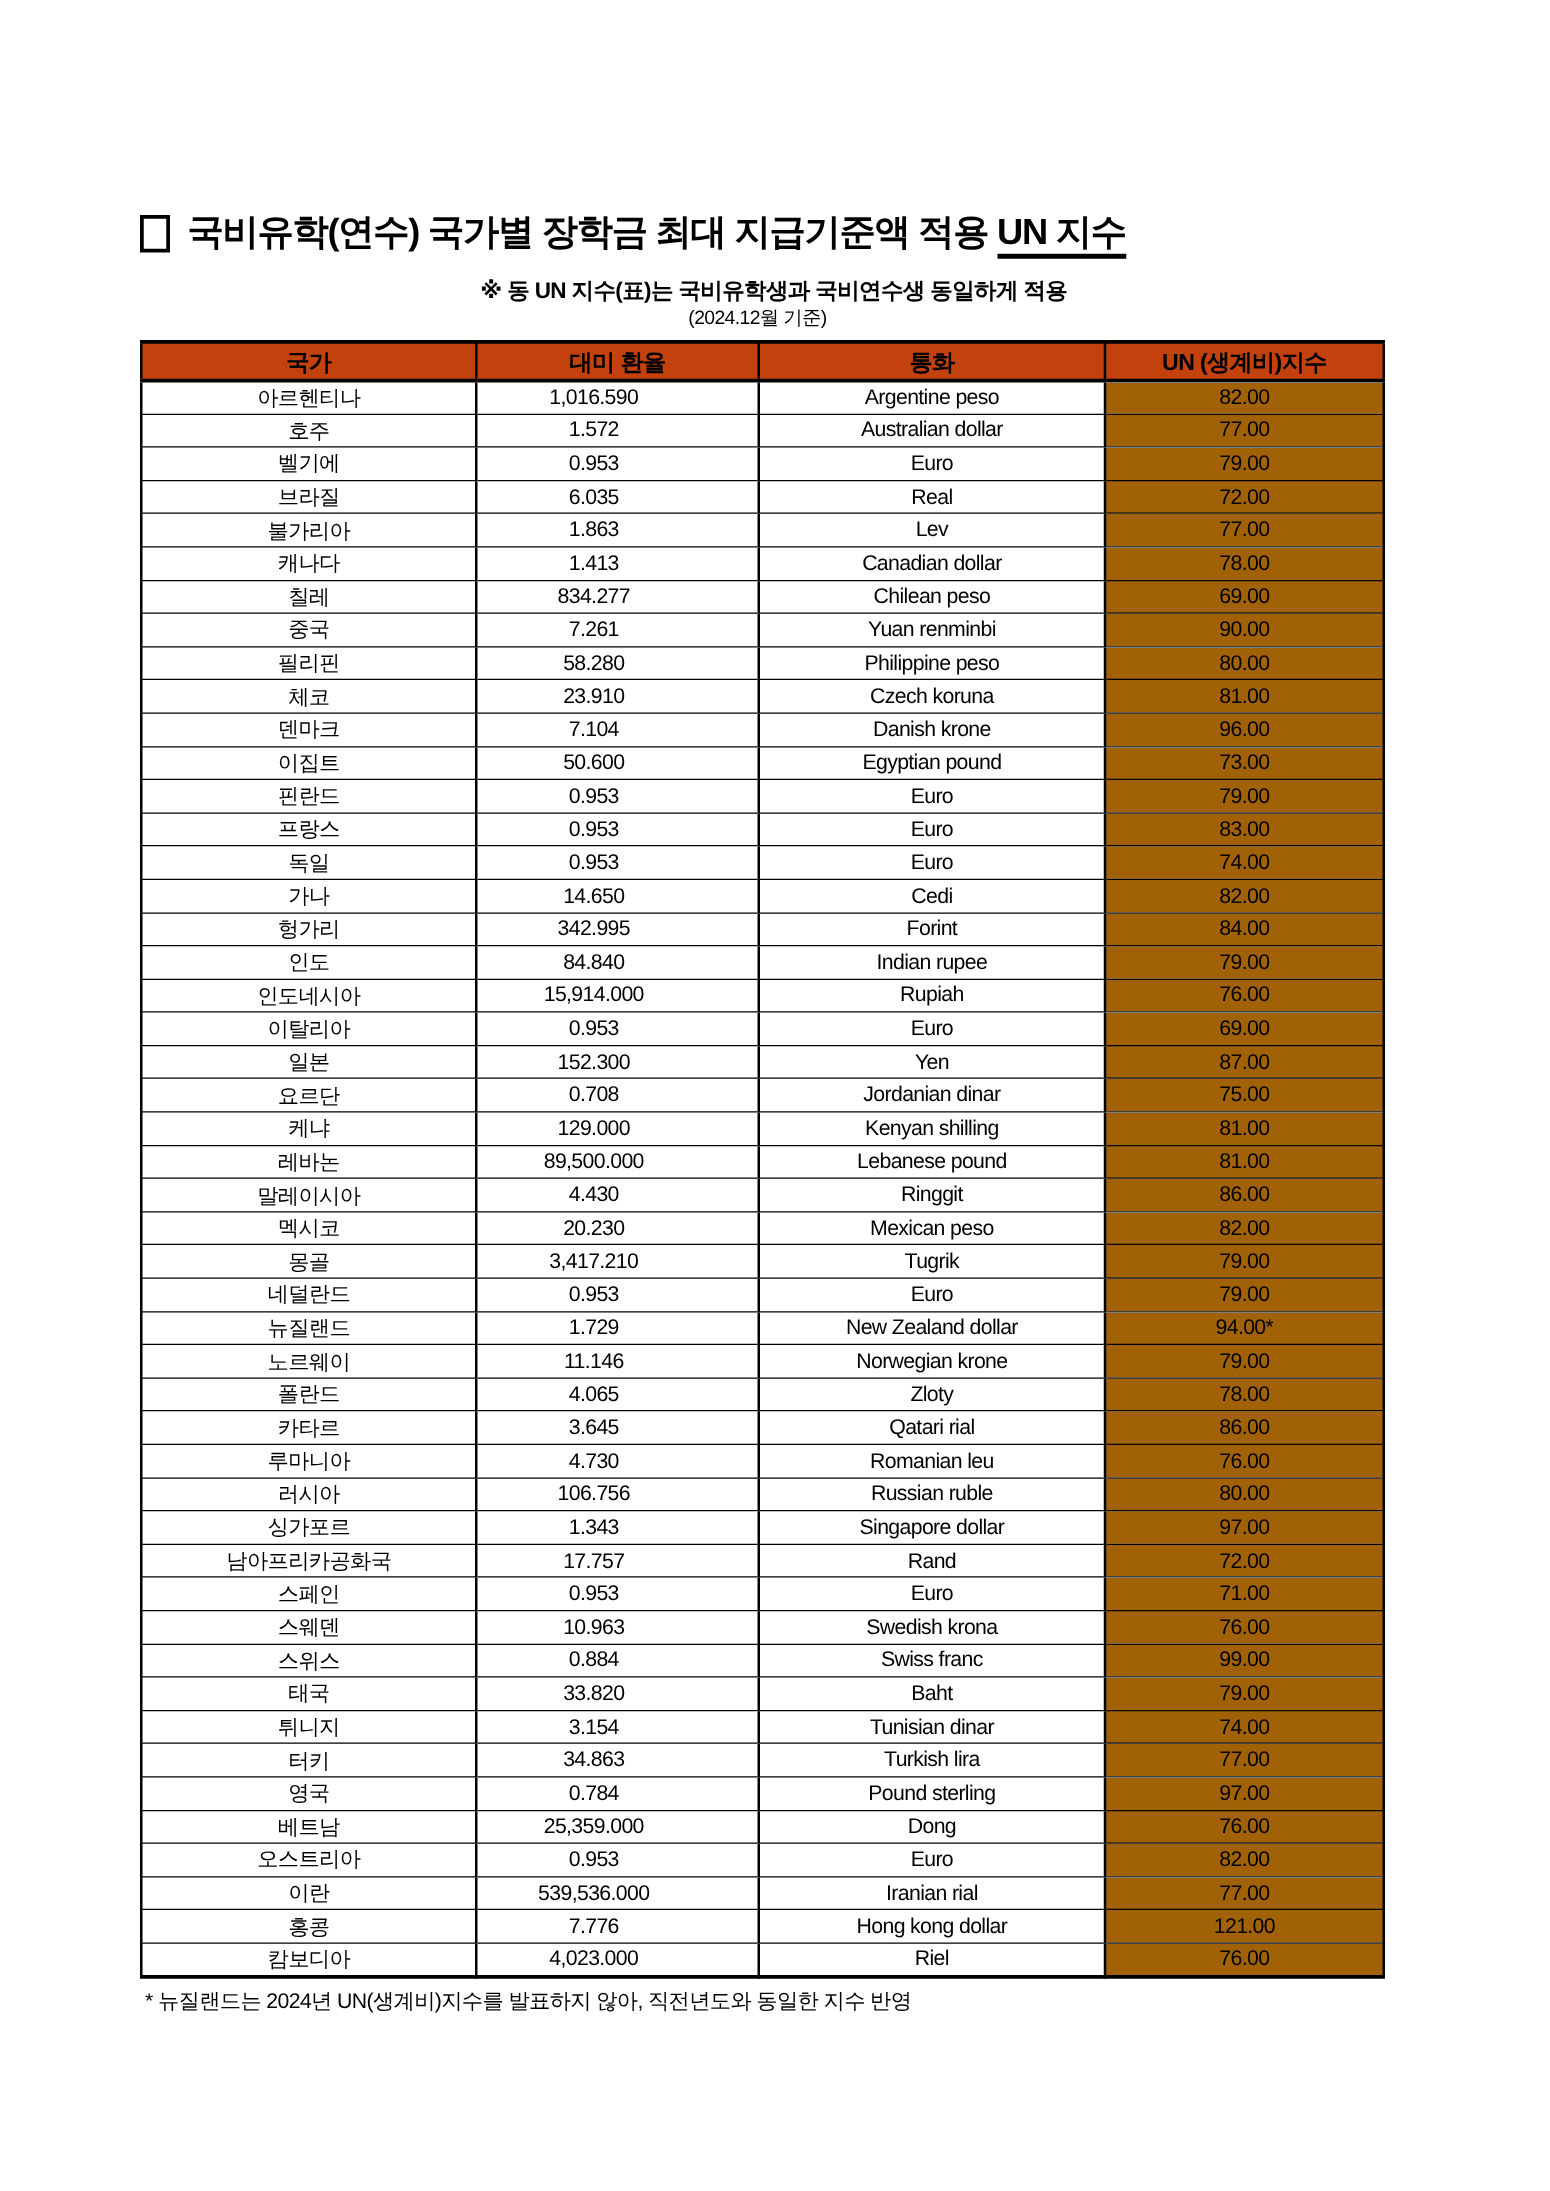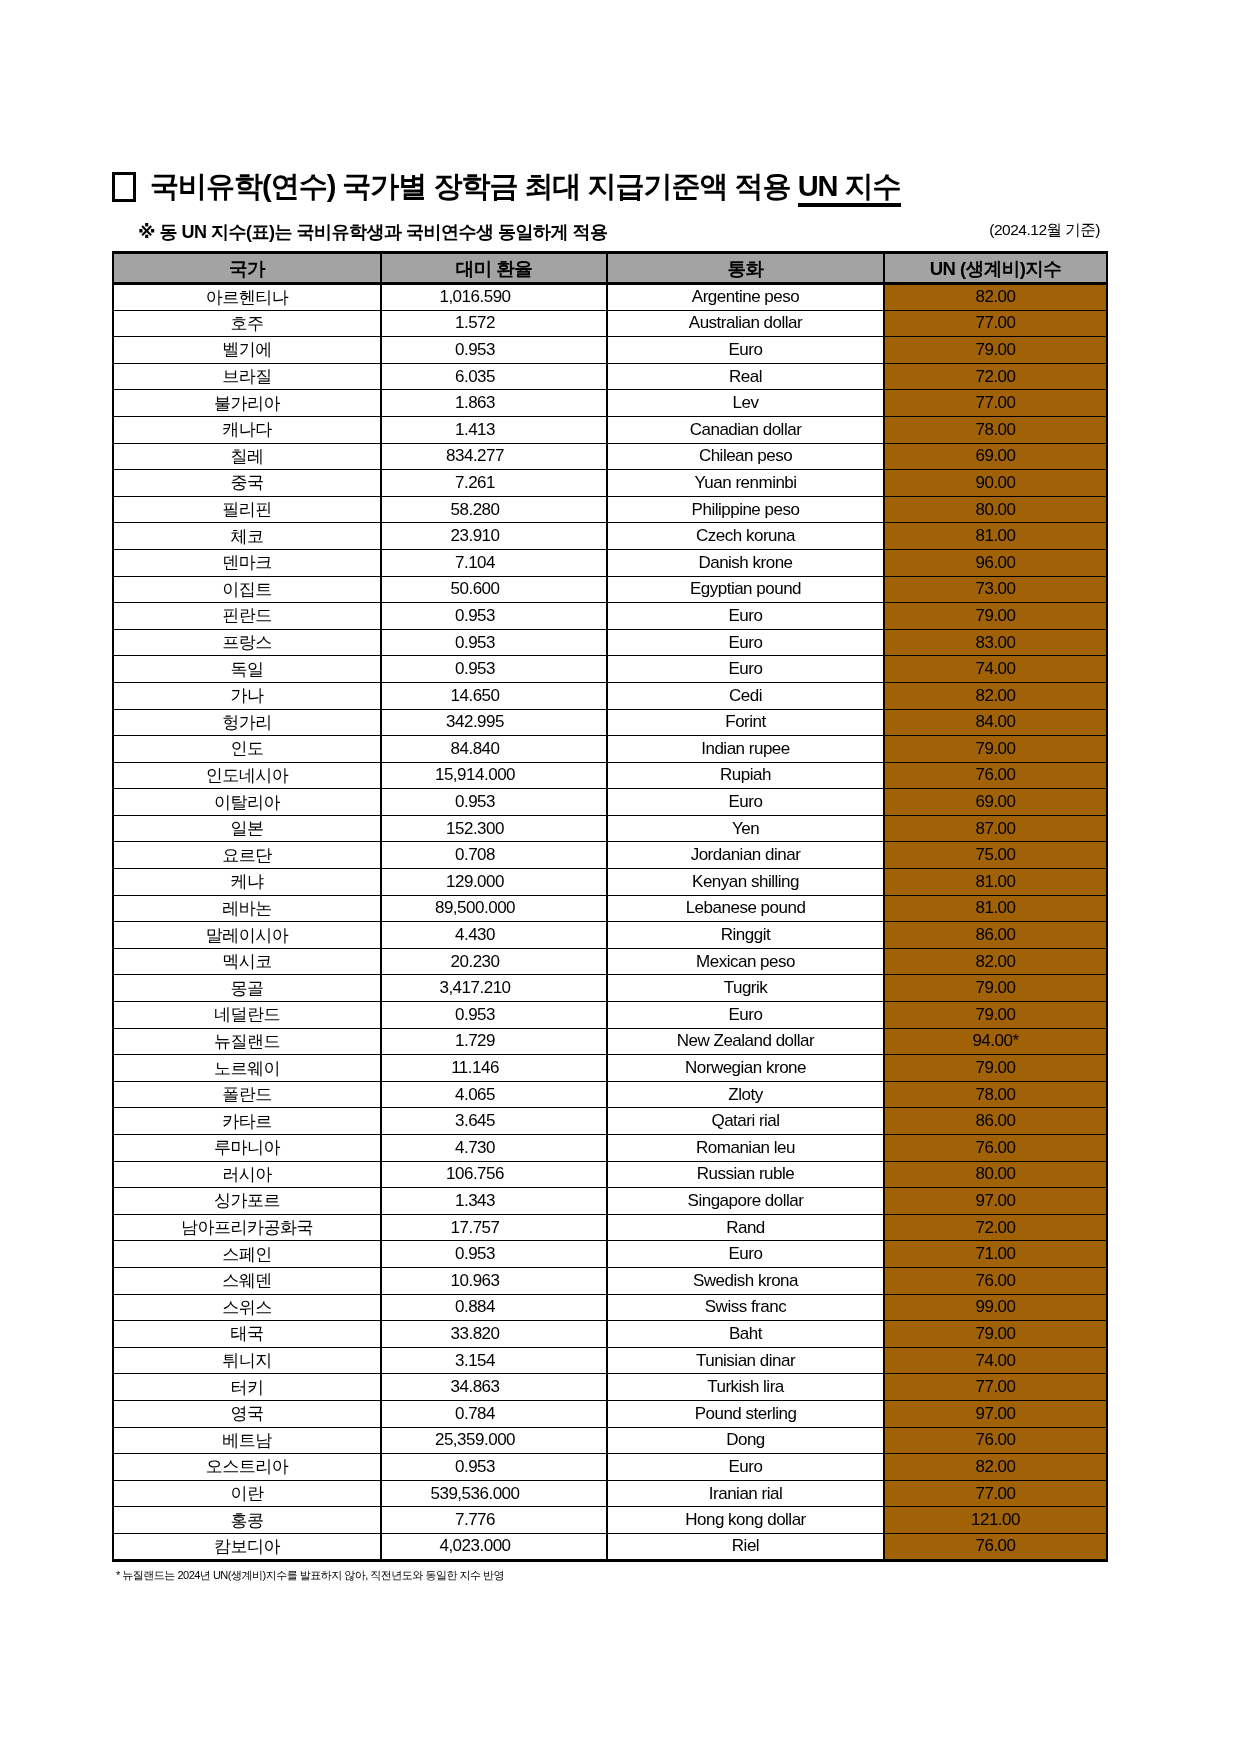--- a/index.html
+++ b/index.html
@@ -35,22 +35,23 @@
     line-height: 36px;
     white-space: nowrap;
   }
   .title-underline {
     border-bottom: 4px solid #000;
     padding-bottom: 1px;
   }
   .subtitle-row {
     display: flex;
     justify-content: space-between;
-    align-items: flex-start;
+    align-items: center;
     margin-bottom: 7px;
+    flex-direction: column;
   }
   .subtitle {
     font-size: 18px;
     font-weight: bold;
     letter-spacing: -0.5px;
     padding-left: 26px;
   }
   .date-note {
     font-size: 15.5px;
     letter-spacing: -0.5px;
@@ -58,21 +59,21 @@
   table.un-table {
     width: 994px;
     border-collapse: collapse;
     table-layout: fixed;
     border-left: 2px solid #000;
     border-right: 2px solid #000;
     border-top: 3px solid #000;
     border-bottom: 3px solid #000;
   }
   table.un-table th {
-    background: #a3a3a3;
+    background: #c2410c;
     font-size: 18.5px;
     font-weight: bold;
     letter-spacing: -0.5px;
     height: 31px;
     border-bottom: 3px solid #000;
     border-right: 2px solid #000;
     text-align: center;
     vertical-align: middle;
   }
   table.un-table th:last-child { border-right: none; }
@@ -87,21 +88,21 @@
     white-space: nowrap;
     overflow: hidden;
   }
   table.un-table td:last-child { border-right: none; }
   table.un-table tr:last-child td { border-bottom: none; }
   td.col-rate { text-align: right; padding-right: 38px; }
   td.col-index { background: #a16207; }
   td.no-bot { border-bottom-color: #ffffff; }
   .footnote {
     margin-top: 6px;
-    font-size: 11px;
+    font-size: 17px;
     letter-spacing: -0.5px;
     padding-left: 4px;
   }
 </style>
 </head>
 <body>
 
 <div class="content">
 
   <div class="title-row">

